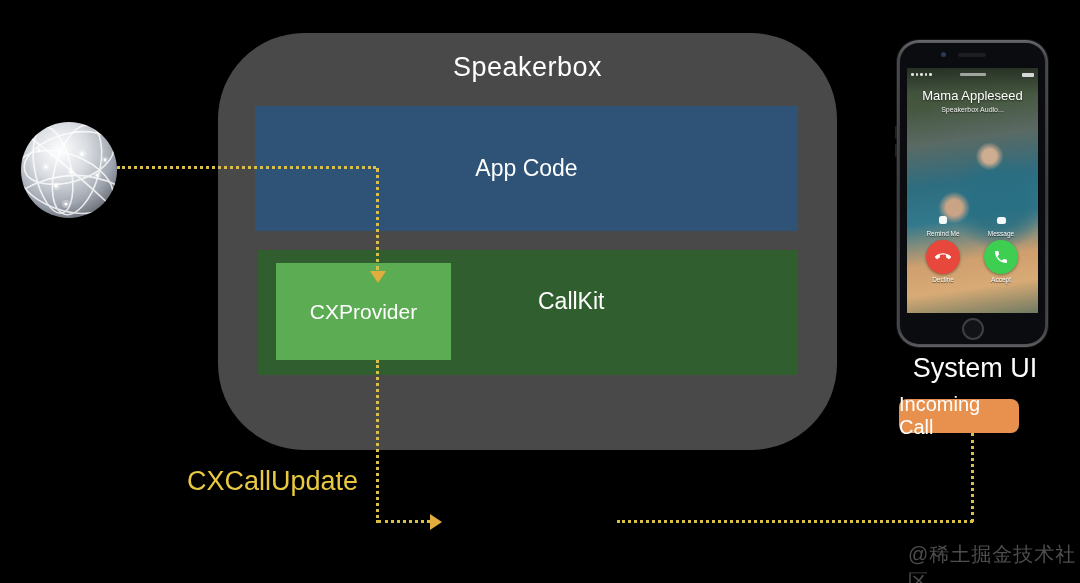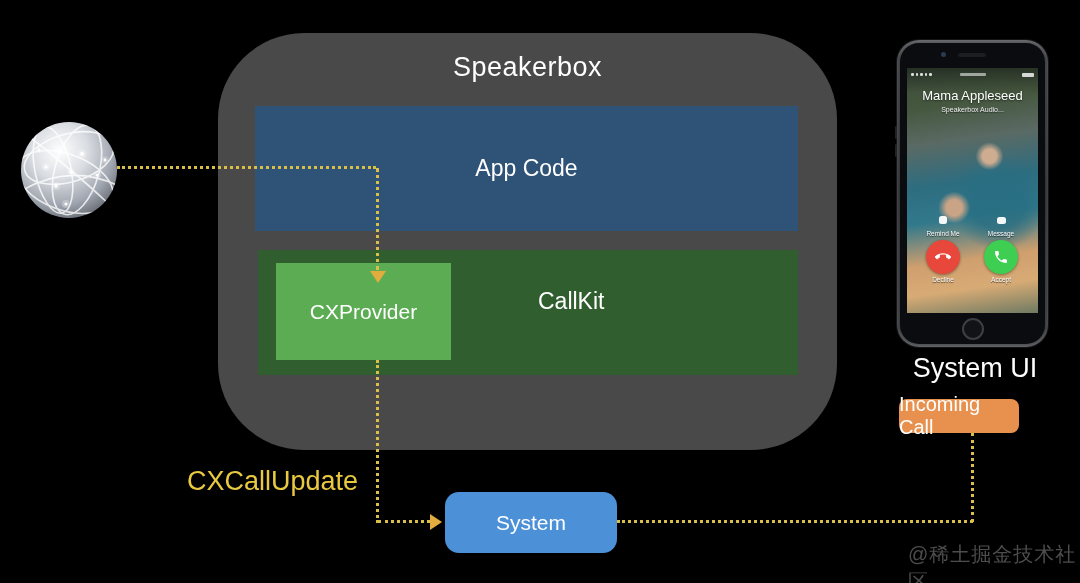--- a/index.html
+++ b/index.html
@@ -166,23 +166,20 @@
 
   <div class="abs dot-v" style="left:376px; top:360px; height:163px;"></div>
   <div class="abs dot-h" style="left:378px; top:520px; width:52px;"></div>
   <div class="abs arr-right" style="left:430px; top:514px;"></div>
 
   <div class="abs dot-h" style="left:617px; top:520px; width:356px;"></div>
   <div class="abs dot-v" style="left:971px; top:433px; height:89px;"></div>
 
   <div class="abs cxcallupdate" style="color: rgb(232, 201, 63);">CXCallUpdate</div>
 
-  <div class="abs block system" style="background-color: rgb(76, 144, 216);">
-    <span>System</span>
-  </div>
 
   <div class="abs system-ui">System UI</div>
   <div class="abs incoming-call" style="background-color: rgb(232, 145, 78);">
     <span>Incoming Call</span>
   </div>
 
   <div class="abs phone">
     <div class="phone-face"></div>
     <div class="phone-camera"></div>
     <div class="phone-speaker"></div>

